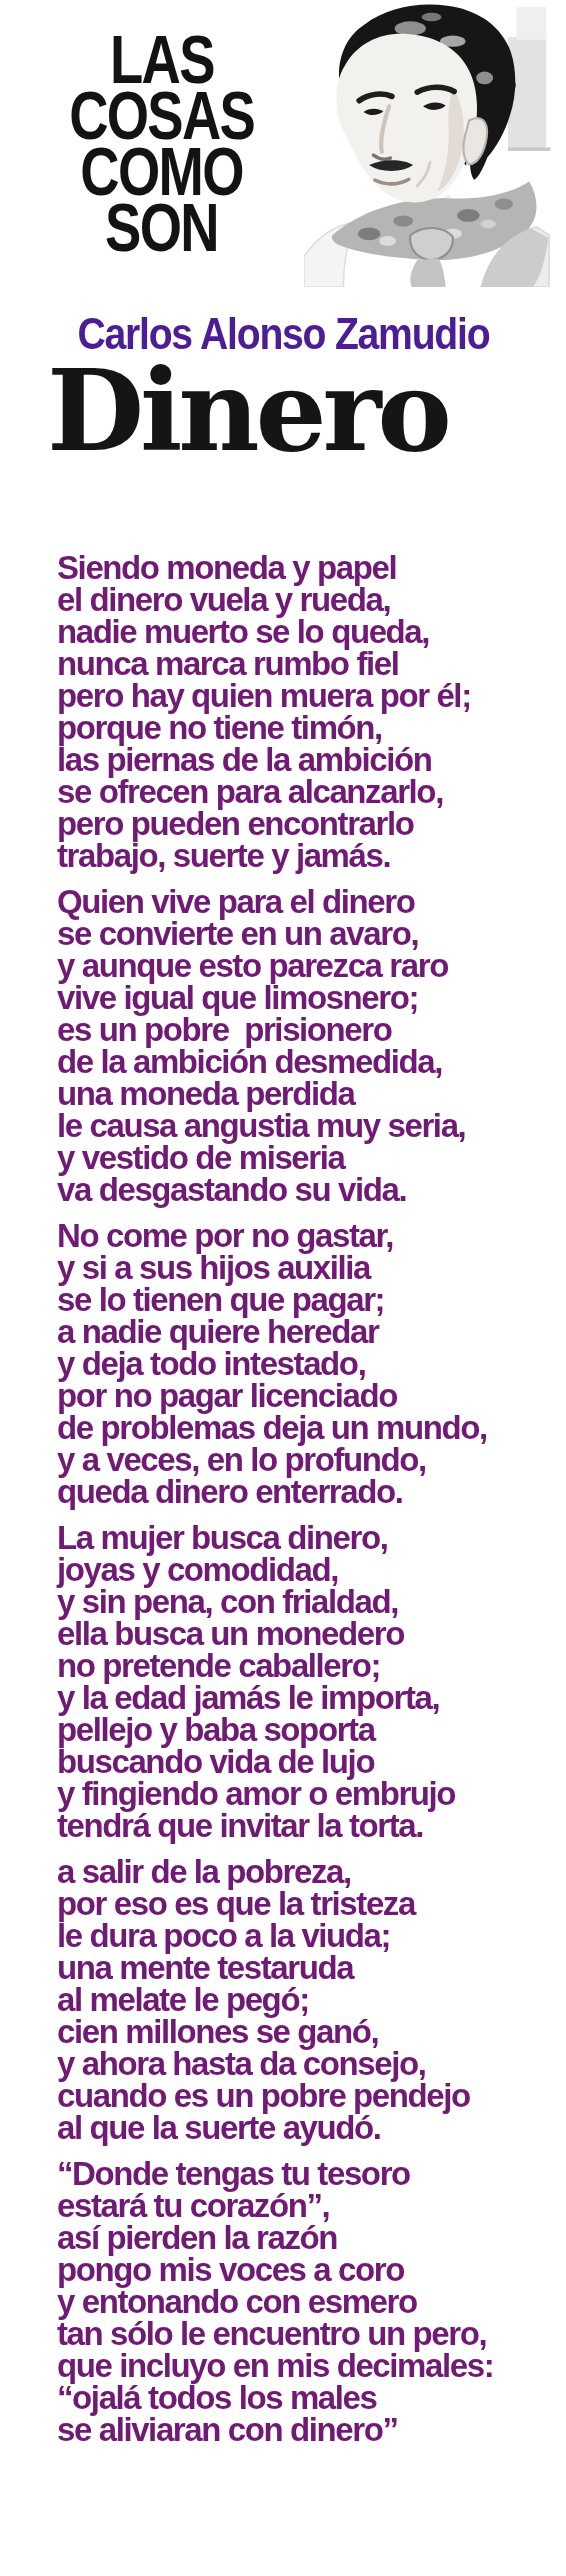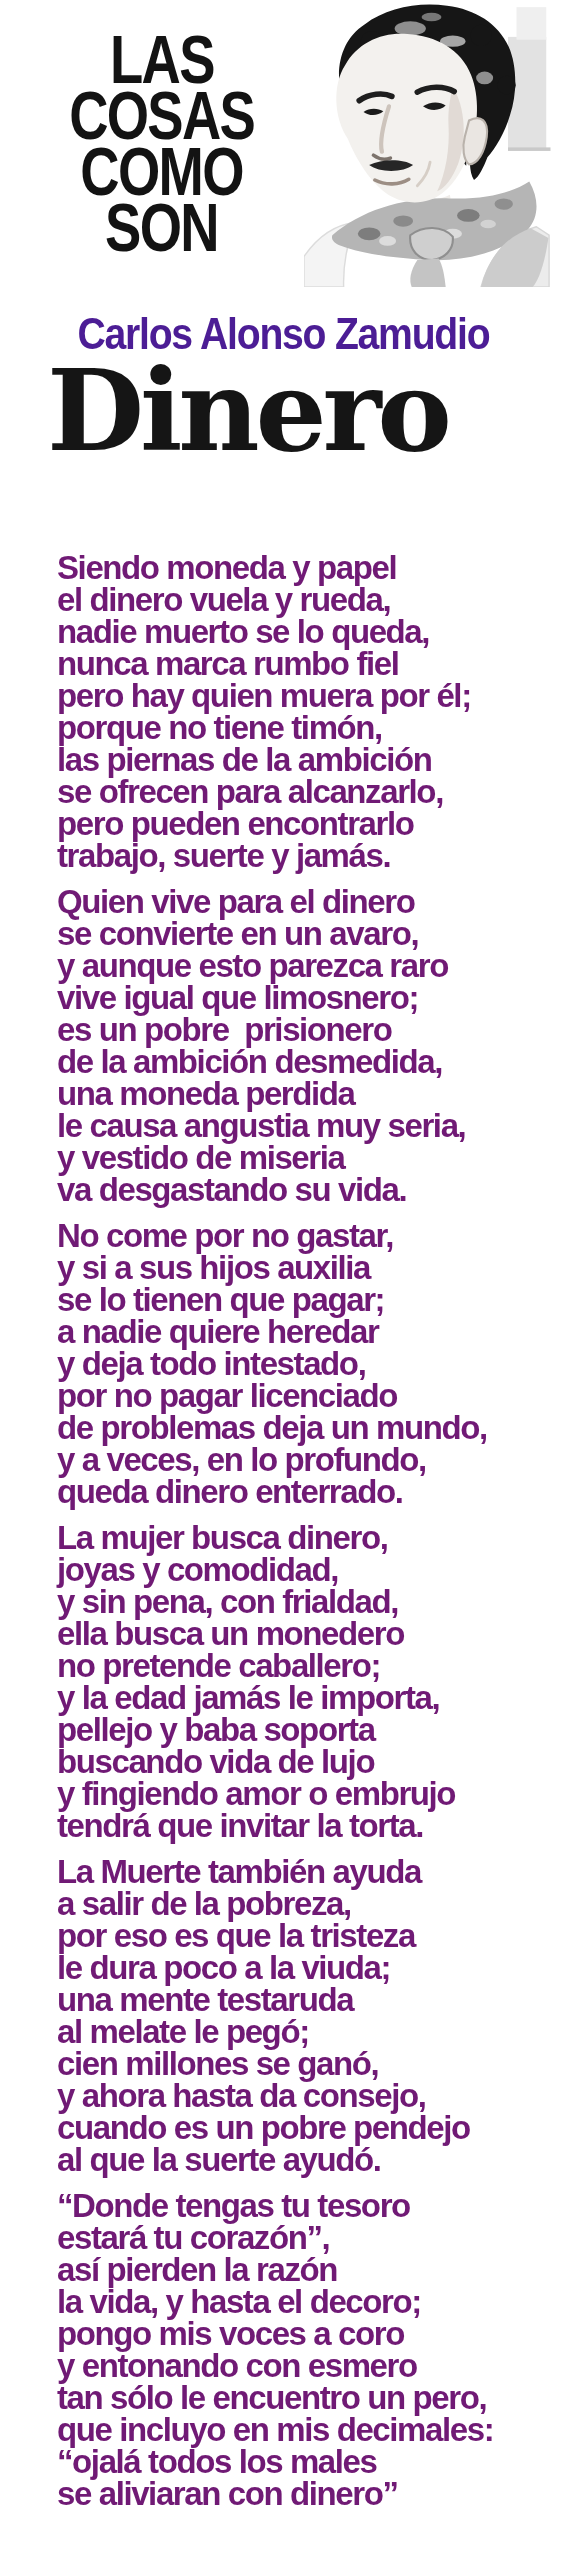--- a/index.html
+++ b/index.html
@@ -159,36 +159,34 @@
         <span class="line">y sin pena, con frialdad,</span>
         <span class="line">ella busca un monedero</span>
         <span class="line">no pretende caballero;</span>
         <span class="line">y la edad jamás le importa,</span>
         <span class="line">pellejo y baba soporta</span>
         <span class="line">buscando vida de lujo</span>
         <span class="line">y fingiendo amor o embrujo</span>
         <span class="line">tendrá que invitar la torta.</span>
       </p>
       <p class="stanza">
-        <span class="line">La Muerte también ayuda</span>
         <span class="line">a salir de la pobreza,</span>
         <span class="line">por eso es que la tristeza</span>
         <span class="line">le dura poco a la viuda;</span>
         <span class="line">una mente testaruda</span>
         <span class="line">al melate le pegó;</span>
         <span class="line">cien millones se ganó,</span>
         <span class="line">y ahora hasta da consejo,</span>
         <span class="line">cuando es un pobre pendejo</span>
         <span class="line">al que la suerte ayudó.</span>
       </p>
       <p class="stanza">
         <span class="line">“Donde tengas tu tesoro</span>
         <span class="line">estará tu corazón”,</span>
         <span class="line">así pierden la razón</span>
-        <span class="line">la vida, y hasta el decoro;</span>
         <span class="line">pongo mis voces a coro</span>
         <span class="line">y entonando con esmero</span>
         <span class="line">tan sólo le encuentro un pero,</span>
         <span class="line">que incluyo en mis decimales:</span>
         <span class="line">“ojalá todos los males</span>
         <span class="line">se aliviaran con dinero”</span>
       </p>
     </main>
 
 </div>

